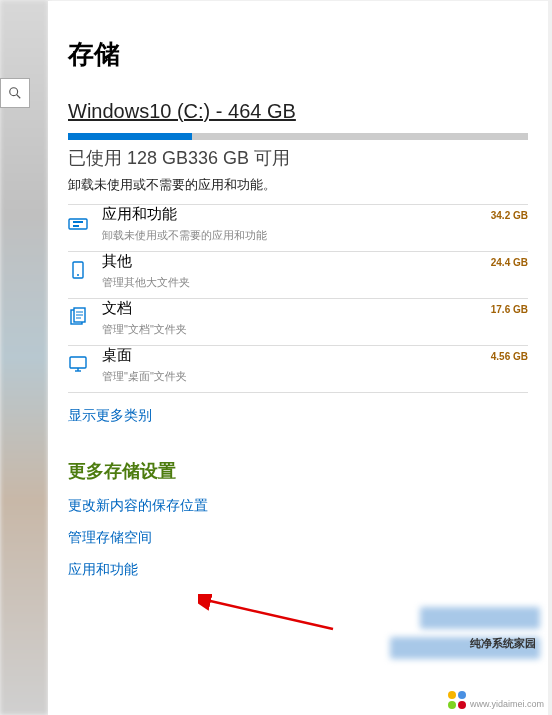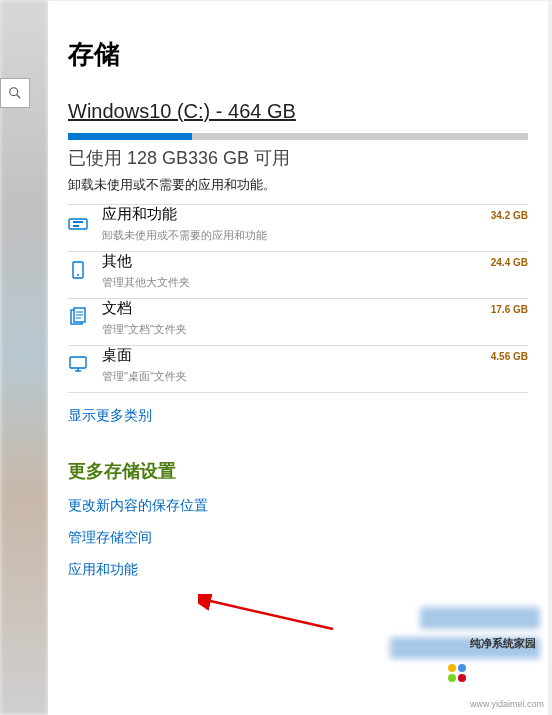--- a/index.html
+++ b/index.html
@@ -122,21 +122,21 @@
   }
   .arrow {
     position: absolute;
     pointer-events: none;
   }
   .watermark {
     position: absolute;
     right: 8px;
     bottom: 6px;
     display: flex;
-    align-items: center;
+    align-items: flex-end;
     gap: 4px;
     font-size: 11px;
     color: #666;
     z-index: 5;
   }
   .watermark .logo {
     width: 18px; height: 18px;
     position: relative;
   }
   .watermark .logo span {

